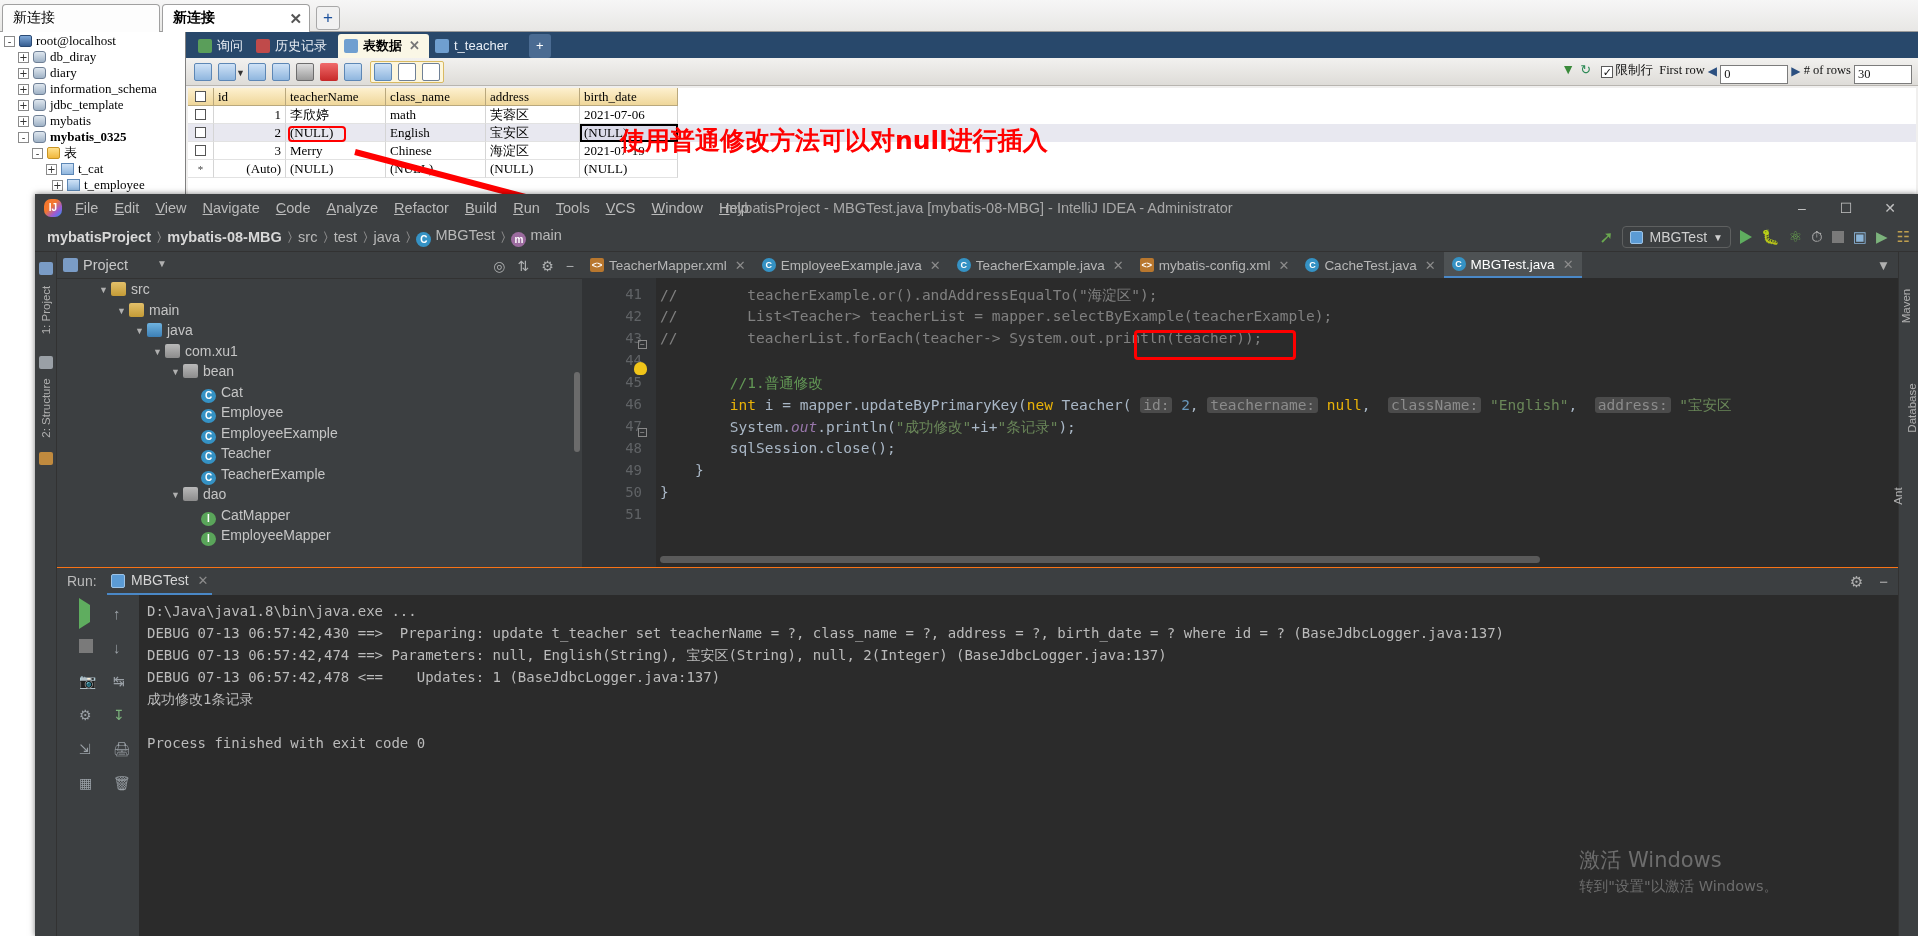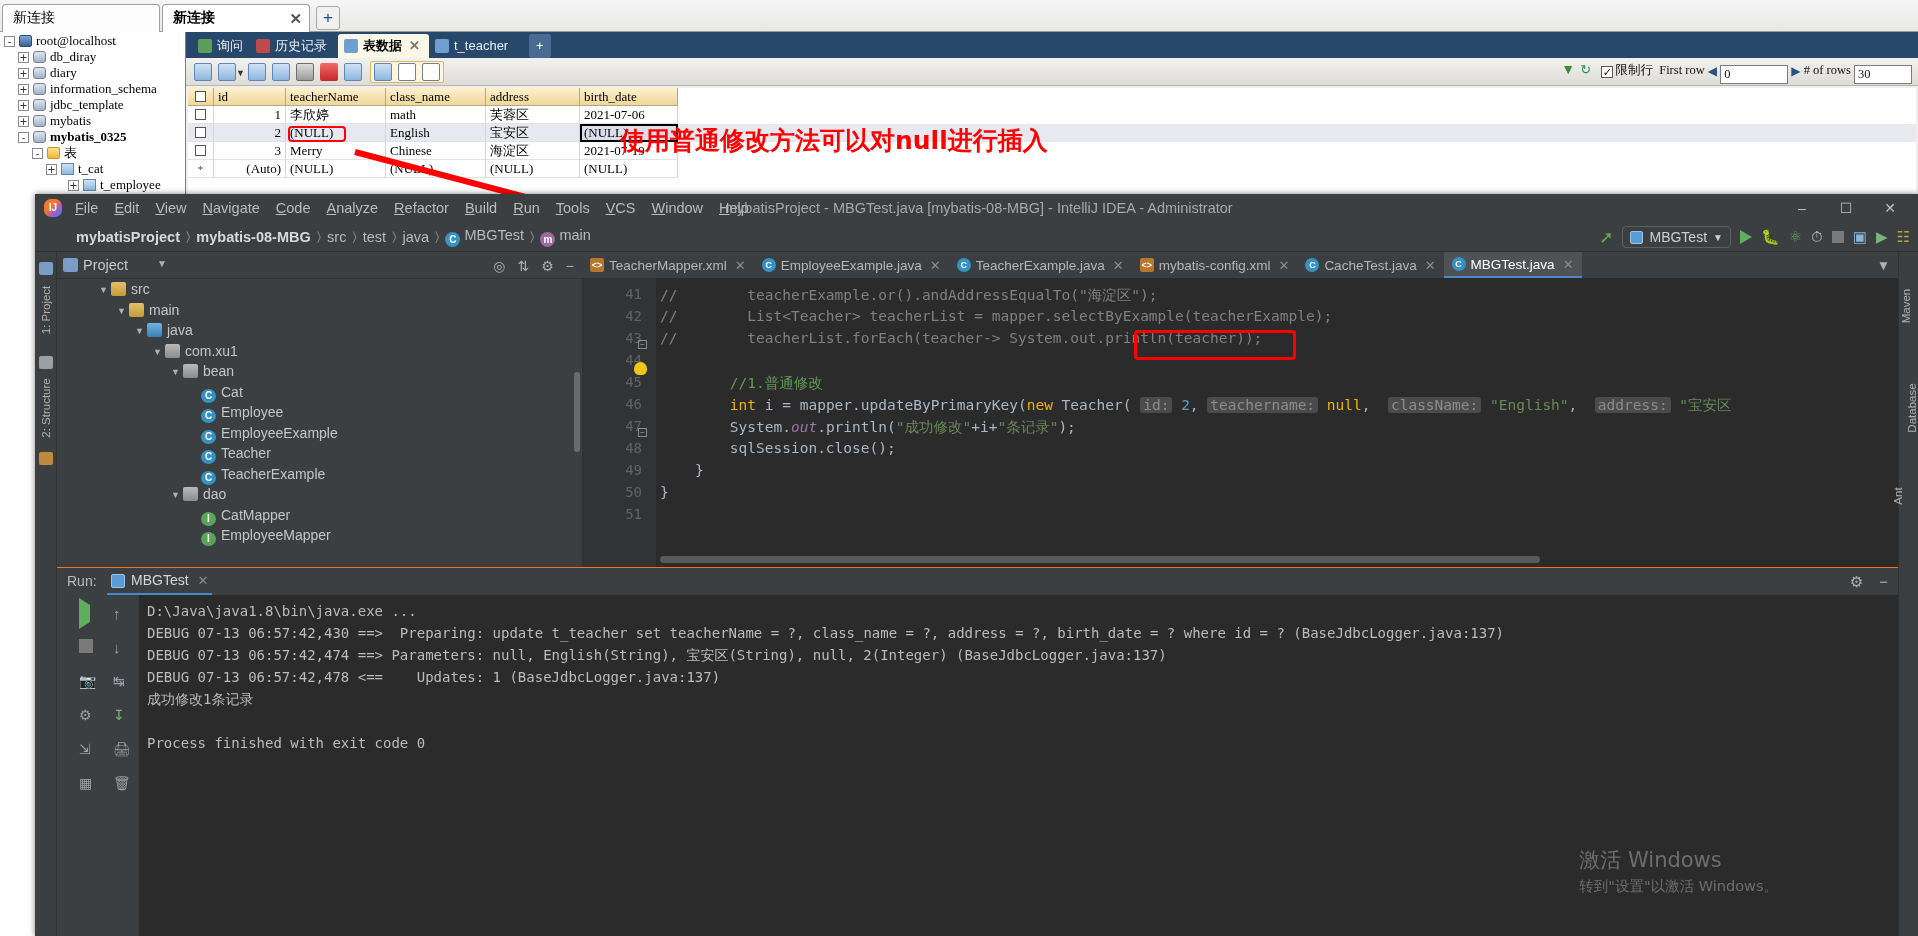--- a/index.html
+++ b/index.html
@@ -122,21 +122,21 @@
   .ij-logo { position:absolute; left:9px; top:5px; width:18px; height:18px;
              background:linear-gradient(135deg,#f4772e 0%,#f4772e 40%,#9b5bd6 70%,#2196f3 100%);
              border-radius:7px; color:#fff; font-size:10px; text-align:center; line-height:18px; font-weight:bold;}
   .ij-menu { position:absolute; left:40px; top:0; height:28px; display:flex; align-items:center; gap:16px;
              font-size:14.5px; color:#bbbbbb;}
   .ij-menu span u { text-decoration:underline; }
   .ij-wtitle { position:absolute; left:690px; top:0; height:28px; line-height:28px; font-size:14.5px; color:#a8a8a8;}
   .ij-wbtn { position:absolute; top:0; height:28px; width:40px; line-height:28px; text-align:center; color:#c0c0c0; font-size:14px;}
 
   .ij-nav { position:relative; height:30px; background:#3c3f41; border-bottom:1px solid #323232;}
-  .ij-crumbs { position:absolute; left:12px; top:0; height:30px; display:flex; align-items:center; font-size:14.5px; gap:3px;margin-left:29px;}
+  .ij-crumbs { position:absolute; left:12px; top:0; height:30px; display:flex; align-items:center; font-size:14.5px; gap:3px;}
   .crumb { color:#b9b9b9; }
   .crumb.b { font-weight:bold; color:#d8d8d8;}
   .crumb-sep { color:#8a8a8a; margin:0 3px; font-size:13px;}
   .crumb-ico { display:inline-block; width:15px; height:15px; border-radius:50%; vertical-align:-3px; margin-right:4px;
                font-size:10px; text-align:center; line-height:15px; color:#fff; font-weight:bold;}
   .ico-cls { background:#3592c4; }
   .ico-m { background:#9b6b9e; }
 
   .ij-rtools { position:absolute; right:8px; top:0; height:30px; display:flex; align-items:center; gap:9px; }
   .rc-box { display:flex; align-items:center; gap:6px; border:1px solid #5e6060; border-radius:4px; padding:2px 7px; font-size:14px; color:#cfcfcf;}
@@ -233,21 +233,21 @@
   <div class="nv-tree" id="dbtree">
       <div class="tr-row" style="padding-left: 4px;"><span class="tr-exp">-</span><span class="tr-ico ico-server"></span><span class="tr-lbl">root@localhost</span></div>
       <div class="tr-row" style="padding-left: 18px;"><span class="tr-exp">+</span><span class="tr-ico ico-db"></span><span class="tr-lbl">db_diray</span></div>
       <div class="tr-row" style="padding-left: 18px;"><span class="tr-exp">+</span><span class="tr-ico ico-db"></span><span class="tr-lbl">diary</span></div>
       <div class="tr-row" style="padding-left: 18px;"><span class="tr-exp">+</span><span class="tr-ico ico-db"></span><span class="tr-lbl">information_schema</span></div>
       <div class="tr-row" style="padding-left: 18px;"><span class="tr-exp">+</span><span class="tr-ico ico-db"></span><span class="tr-lbl">jdbc_template</span></div>
       <div class="tr-row" style="padding-left: 18px;"><span class="tr-exp">+</span><span class="tr-ico ico-db"></span><span class="tr-lbl">mybatis</span></div>
       <div class="tr-row" style="padding-left: 18px;"><span class="tr-exp">-</span><span class="tr-ico ico-db"></span><span class="tr-lbl b">mybatis_0325</span></div>
       <div class="tr-row" style="padding-left: 32px;"><span class="tr-exp">-</span><span class="tr-ico ico-folder"></span><span class="tr-lbl">表</span></div>
       <div class="tr-row" style="padding-left: 46px;"><span class="tr-exp">+</span><span class="tr-ico ico-table"></span><span class="tr-lbl">t_cat</span></div>
-      <div class="tr-row" style="padding-left: 68px;"><span class="tr-exp">+</span><span class="tr-ico ico-table"></span><span class="tr-lbl">t_employee</span></div>
+      <div class="tr-row" style="padding-left: 52px;"><span class="tr-exp">+</span><span class="tr-ico ico-table"></span><span class="tr-lbl">t_employee</span></div>
     </div>
 
   <div class="nv-right">
 
     <div class="nv-objtabs" id="objtabs">
         <div class="nv-otab" style="left: 6px;"><span class="ot-ico" style="background:#5a9e5a"></span><span>询问</span></div>
         <div class="nv-otab" style="left: 64px;"><span class="ot-ico" style="background:#c04a4a"></span><span>历史记录</span></div>
         <div class="nv-otab active" style="left: 152px;"><span class="ot-ico" style="background:#6f9fd0"></span><span>表数据</span><span style="margin-left:7px;color:#777;">✕</span></div>
         <div class="nv-otab" style="left: 243px;"><span class="ot-ico" style="background:#6f9fd0"></span><span>t_teacher</span></div>
         <div class="nv-otab plus" style="left: 343px;">+</div>

